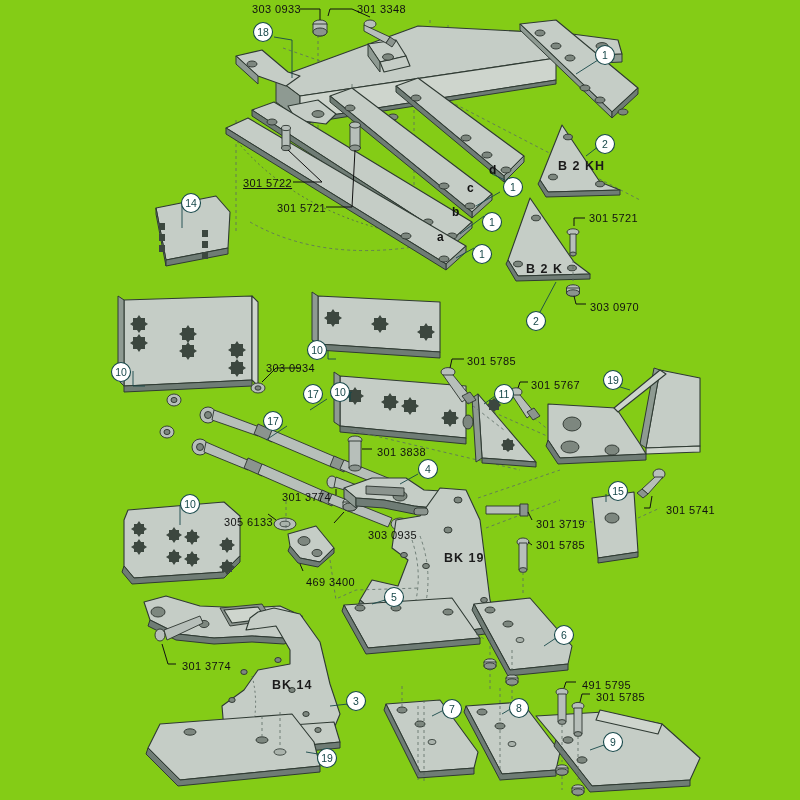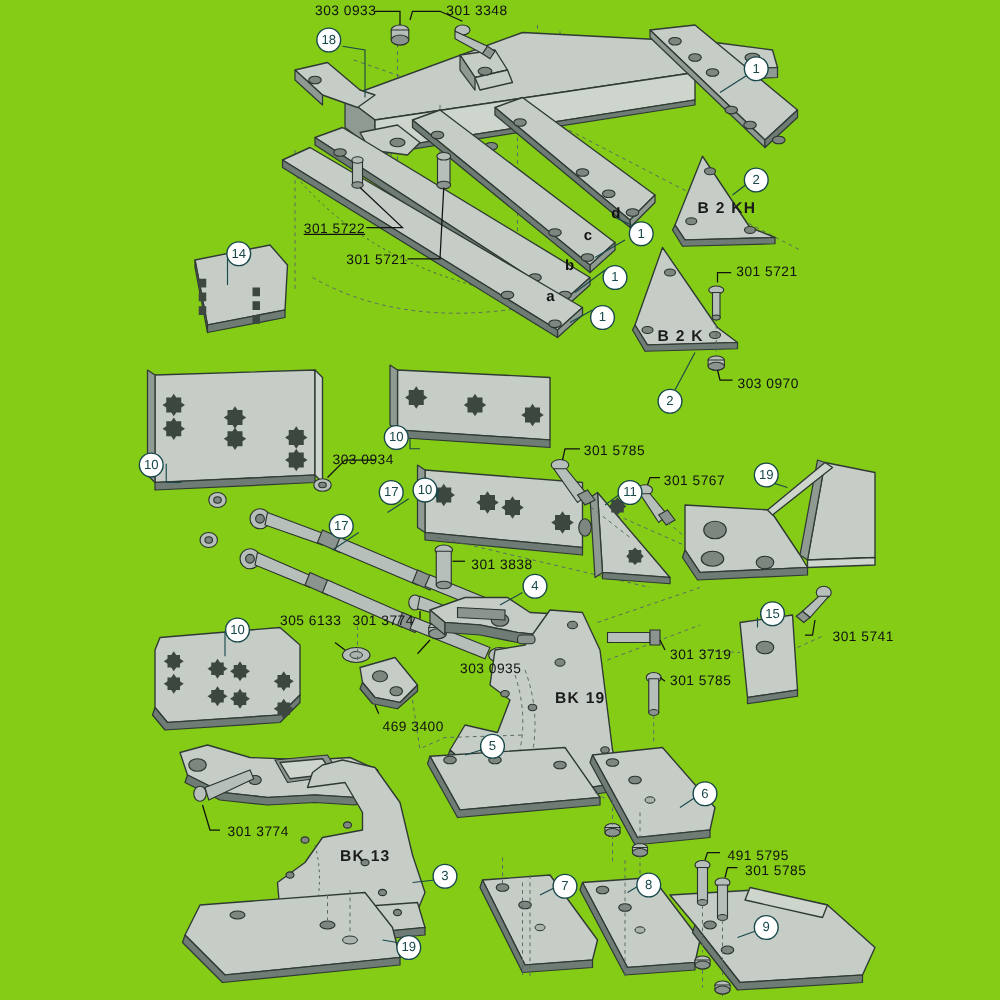--- a/index.html
+++ b/index.html
@@ -604,35 +604,35 @@
       <div class="lbl" style="left: 357px; top: 3px;">301 3348</div>
       <div class="lbl" style="left: 243px; top: 177px; text-decoration: underline;">301 5722</div>
       <div class="lbl" style="left: 277px; top: 202px;">301 5721</div>
       <div class="lbl" style="left: 589px; top: 212px;">301 5721</div>
       <div class="lbl" style="left: 590px; top: 301px; text-align: center;">303 0970</div>
       <div class="lbl" style="left: 266px; top: 362px;">303 0934</div>
       <div class="lbl" style="left: 467px; top: 355px;">301 5785</div>
       <div class="lbl" style="left: 531px; top: 379px;">301 5767</div>
       <div class="lbl" style="left: 377px; top: 446px;">301 3838</div>
       <div class="lbl" style="left: 282px; top: 491px;">301 3774</div>
-      <div class="lbl" style="left: 224px; top: 491px;">305 6133</div>
+      <div class="lbl" style="left: 224px; top: 516px;">305 6133</div>
       <div class="lbl" style="left: 336px; top: 529px; margin-left: 32px;">303 0935</div>
       <div class="lbl" style="left: 536px; top: 518px;">301 3719</div>
       <div class="lbl" style="left: 536px; top: 539px;">301 5785</div>
       <div class="lbl" style="left: 666px; top: 504px;">301 5741</div>
       <div class="lbl" style="left: 306px; top: 576px;">469 3400</div>
       <div class="lbl" style="left: 182px; top: 660px;">301 3774</div>
       <div class="lbl" style="left: 582px; top: 679px;">491 5795</div>
       <div class="lbl" style="left: 596px; top: 691px;">301 5785</div>
     </div>
 <div id="part-name-layer">
       <div class="partname" style="left: 558px; top: 159px;">B 2 KH</div>
       <div class="partname" style="left: 526px; top: 250px; margin-top: 12px;">B 2 K</div>
       <div class="partname" style="left: 444px; top: 551px;">BK 19</div>
-      <div class="partname" style="left: 272px; top: 678px;">BK 13</div>
+      <div class="partname" style="left: 272px; top: 678px;">BK 14</div>
     </div>
 <div id="strip-letter-layer">
       <div class="stripltr" style="left: 437px; top: 230px;">a</div>
       <div class="stripltr" style="left: 452px; top: 205px;">b</div>
       <div class="stripltr" style="left: 467px; top: 181px;">c</div>
       <div class="stripltr" style="left: 489px; top: 163px;">d</div>
     </div>
 <div id="balloon-number-layer">
       <div class="bnum" style="left: 253px; top: 26px;">18</div>
       <div class="bnum" style="left: 595px; top: 49px;">1</div>

